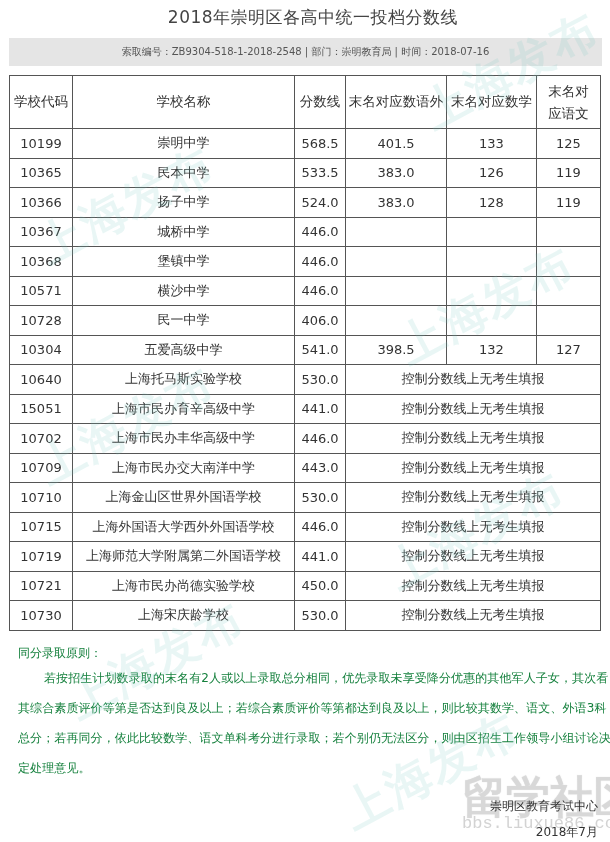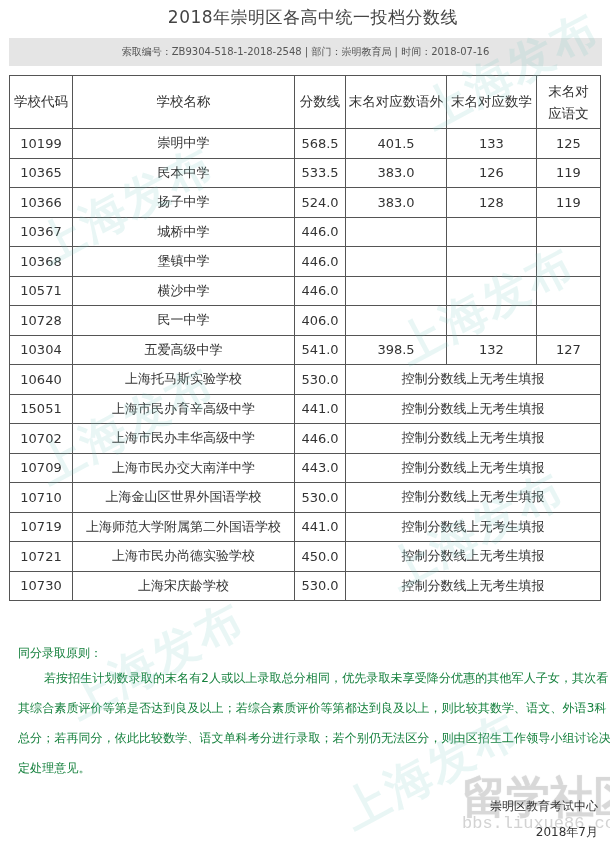--- a/index.html
+++ b/index.html
@@ -249,20 +249,26 @@
       <td>443.0</td>
       <td colspan="3">控制分数线上无考生填报</td>
     </tr>
     <tr>
       <td>10710</td>
       <td>上海金山区世界外国语学校</td>
       <td>530.0</td>
       <td colspan="3">控制分数线上无考生填报</td>
     </tr>
     <tr>
+      <td>10715</td>
+      <td>上海外国语大学西外外国语学校</td>
+      <td>446.0</td>
+      <td colspan="3">控制分数线上无考生填报</td>
+    </tr>
+    <tr>
       <td>10719</td>
       <td>上海师范大学附属第二外国语学校</td>
       <td>441.0</td>
       <td colspan="3">控制分数线上无考生填报</td>
     </tr>
     <tr>
       <td>10721</td>
       <td>上海市民办尚德实验学校</td>
       <td>450.0</td>
       <td colspan="3">控制分数线上无考生填报</td>

